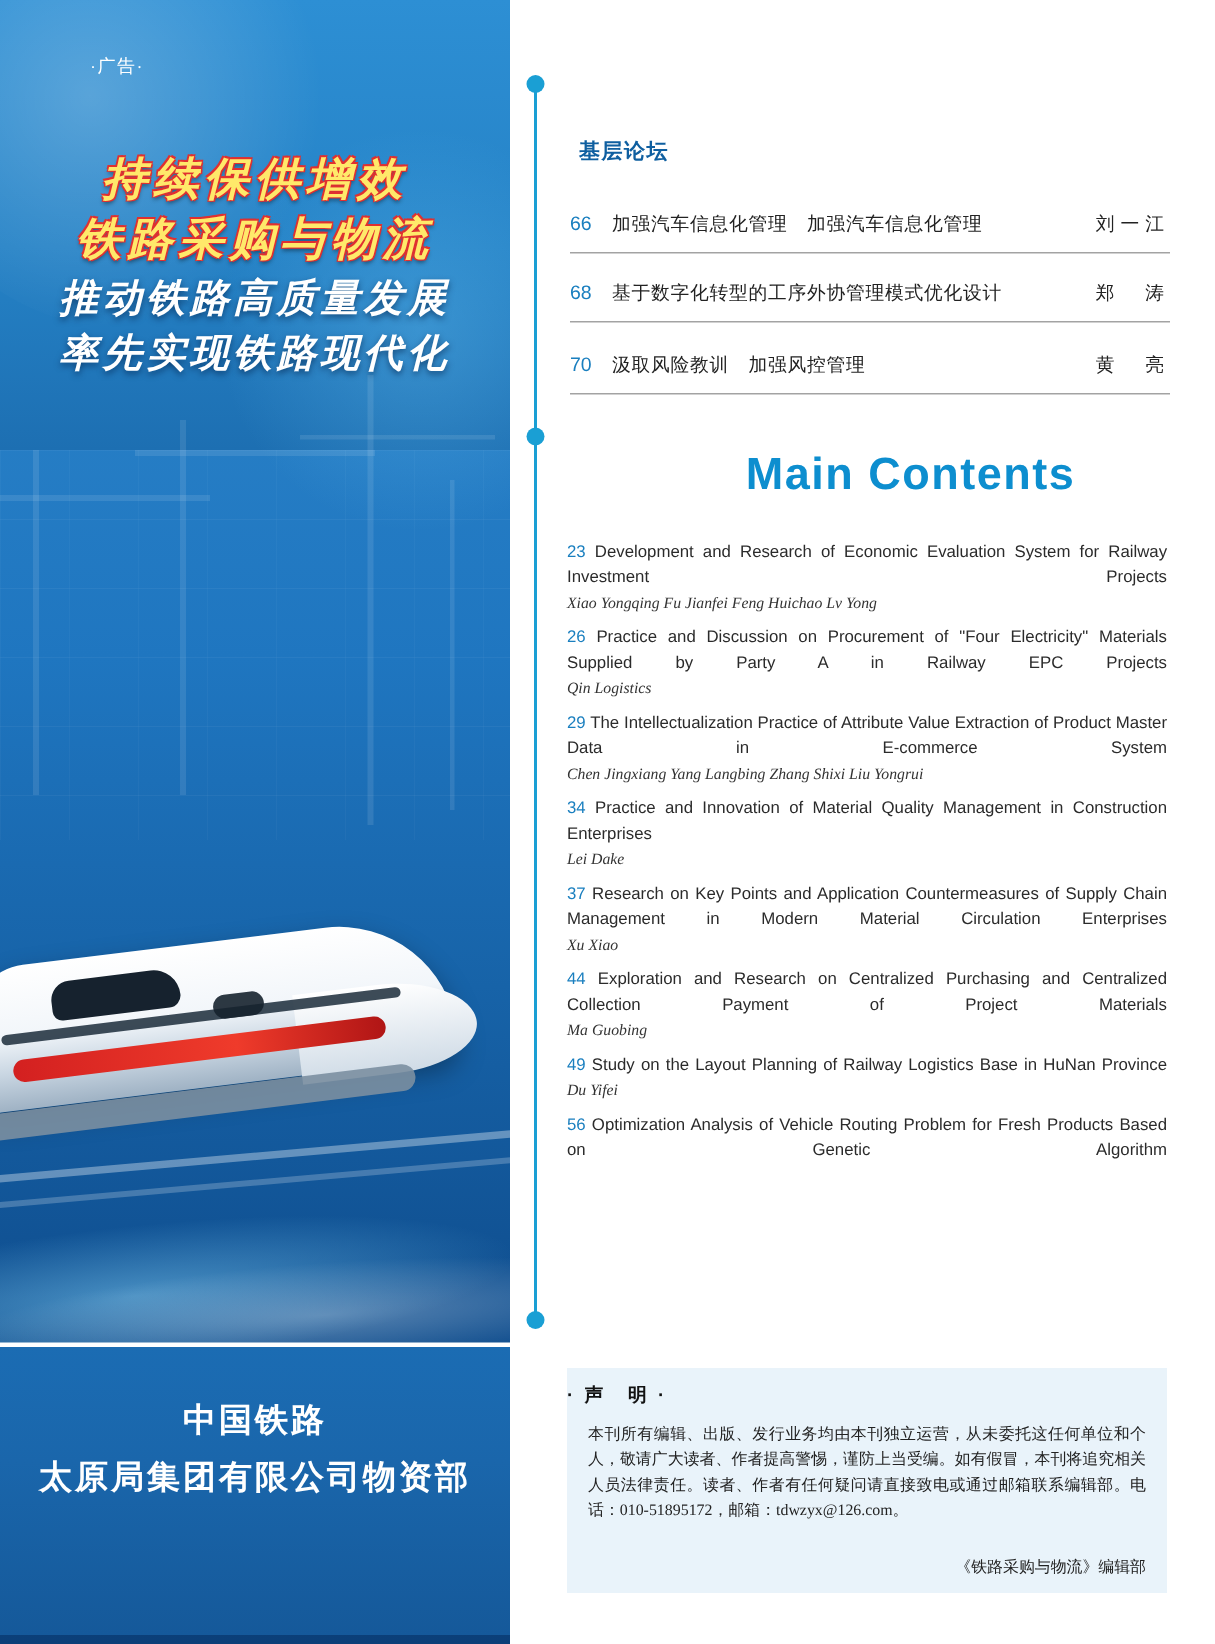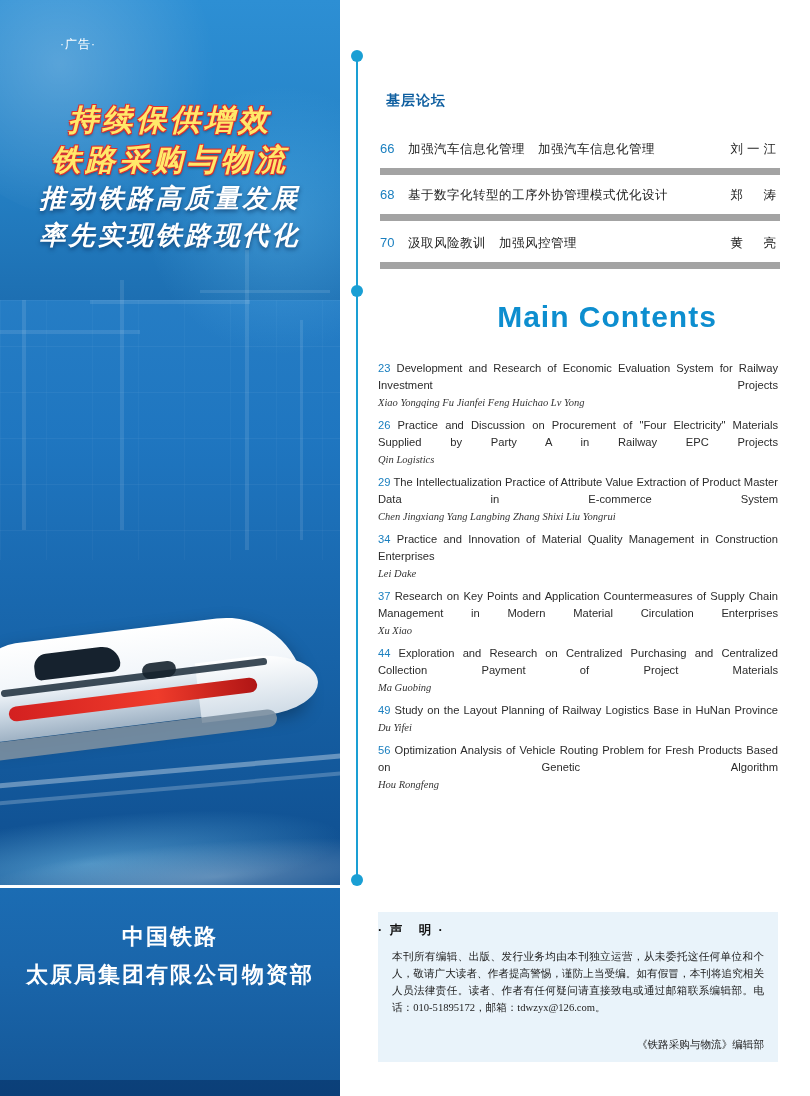--- a/index.html
+++ b/index.html
@@ -62,38 +62,38 @@
   .rail{position:absolute;left:-10px;top:768px;width:370px;height:5px;background:rgba(255,255,255,.35);transform:rotate(-5deg);}
   .rail2{position:absolute;left:-10px;top:786px;width:370px;height:4px;background:rgba(255,255,255,.22);transform:rotate(-5deg);}
 
   .swoosh{position:absolute;left:-40px;top:800px;width:430px;height:110px;
     background:radial-gradient(ellipse at 30% 50%, rgba(140,220,255,.45), rgba(140,220,255,0) 60%);
     transform:rotate(-6deg);}
   .swoosh2{position:absolute;left:-60px;top:840px;width:460px;height:80px;
     background:radial-gradient(ellipse at 60% 50%, rgba(255,255,255,.30), rgba(255,255,255,0) 62%);
     transform:rotate(-4deg);}
 
-  .ad-footer{position:absolute;left:0;bottom:16px;width:340px;height:192px;
+  .ad-footer{position:absolute;left:0;bottom:6px;width:340px;height:192px;
     background:linear-gradient(180deg,#1b6cb3 0%,#1a66ab 40%,#15599a 100%);
     border-top:3px solid #ffffff;text-decoration:underline;}
   .ad-footer .ftxt{position:absolute;left:0;top:30px;width:340px;text-align:center;color:#fff;
     font-family:"Liberation Serif",serif;font-weight:bold;font-size:22px;line-height:38px;letter-spacing:2px;}
 
   
   .right{position:absolute;left:340px;top:0;width:470px;height:1096px;background:#ffffff;}
   .vbar{position:absolute;left:16px;top:55px;width:2px;height:830px;background:#1a9fd4;}
   .dot{position:absolute;left:11px;width:12px;height:12px;border-radius:50%;background:#1a9fd4;}
   .dot.d1{top:50px;}
   .dot.d2{top:285px;}
   .dot.d3{top:874px;}
 
   .sec-title{position:absolute;left:46px;top:92px;font-size:14px;color:#0f5fa0;font-weight:bold;
     font-family:"Liberation Sans",sans-serif;letter-spacing:1px;}
 
-  .cn-item{position:absolute;left:40px;width:400px;height:34px;border-bottom:7px solid #a3a3a3;}
+  .cn-item{position:absolute;left:40px;width:400px;height:34px;border-bottom:1px solid #a3a3a3;}
   .cn-item .pg{position:absolute;left:0;top:7px;font-size:13px;color:#1a7fbf;}
   .cn-item .tt{position:absolute;left:28px;top:7px;font-size:12.5px;color:#222;letter-spacing:.5px;}
   .cn-item .au{position:absolute;right:0;top:7px;font-size:12.5px;color:#222;letter-spacing:4px;}
   .i1{top:134px;} .i2{top:180px;} .i3{top:228px;}
 
   .main-contents{position:absolute;left:0;top:300px;width:470px;text-align:center;
     font-size:30px;font-weight:bold;color:#0d8ecf;letter-spacing:1px;
     font-family:"Liberation Sans",sans-serif;margin-left:32px;}
 
   .en-list{position:absolute;left:38px;top:360px;width:400px;}
@@ -212,21 +212,20 @@
       <div class="en-entry">
         <div class="en-title"><span class="pg">44</span> <span>Exploration and Research on Centralized Purchasing and Centralized Collection Payment of Project Materials</span></div>
         <div class="en-auth">Ma Guobing</div>
       </div>
       <div class="en-entry">
         <div class="en-title"><span class="pg">49</span> <span>Study on the Layout Planning of Railway Logistics Base in HuNan Province</span></div>
         <div class="en-auth">Du Yifei</div>
       </div>
       <div class="en-entry">
         <div class="en-title"><span class="pg">56</span> <span>Optimization Analysis of Vehicle Routing Problem for Fresh Products Based on Genetic Algorithm</span></div>
-        <div class="en-auth">Hou Rongfeng</div>
       </div>
     </div>
 
     <div class="notice">
       <div class="nt">· 声　明 ·</div>
       <div class="nb">本刊所有编辑、出版、发行业务均由本刊独立运营，从未委托这任何单位和个人，敬请广大读者、作者提高警惕，谨防上当受编。如有假冒，本刊将追究相关人员法律责任。读者、作者有任何疑问请直接致电或通过邮箱联系编辑部。电话：010-51895172，邮箱：tdwzyx@126.com。</div>
       <div class="nf">《铁路采购与物流》编辑部</div>
     </div>
   </div>
 </div>

